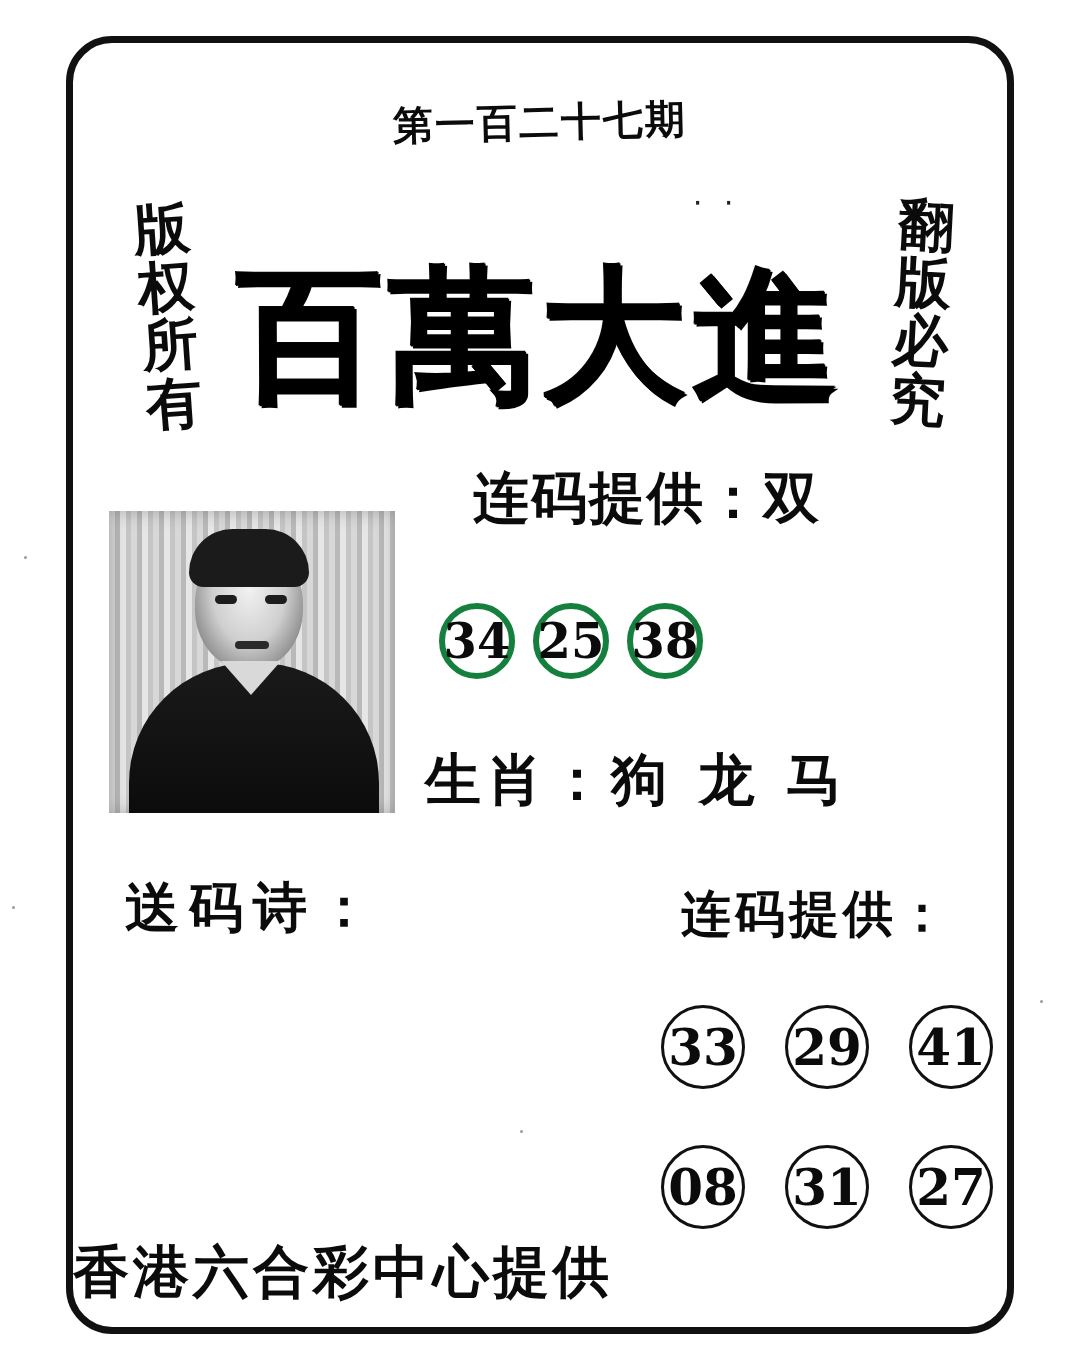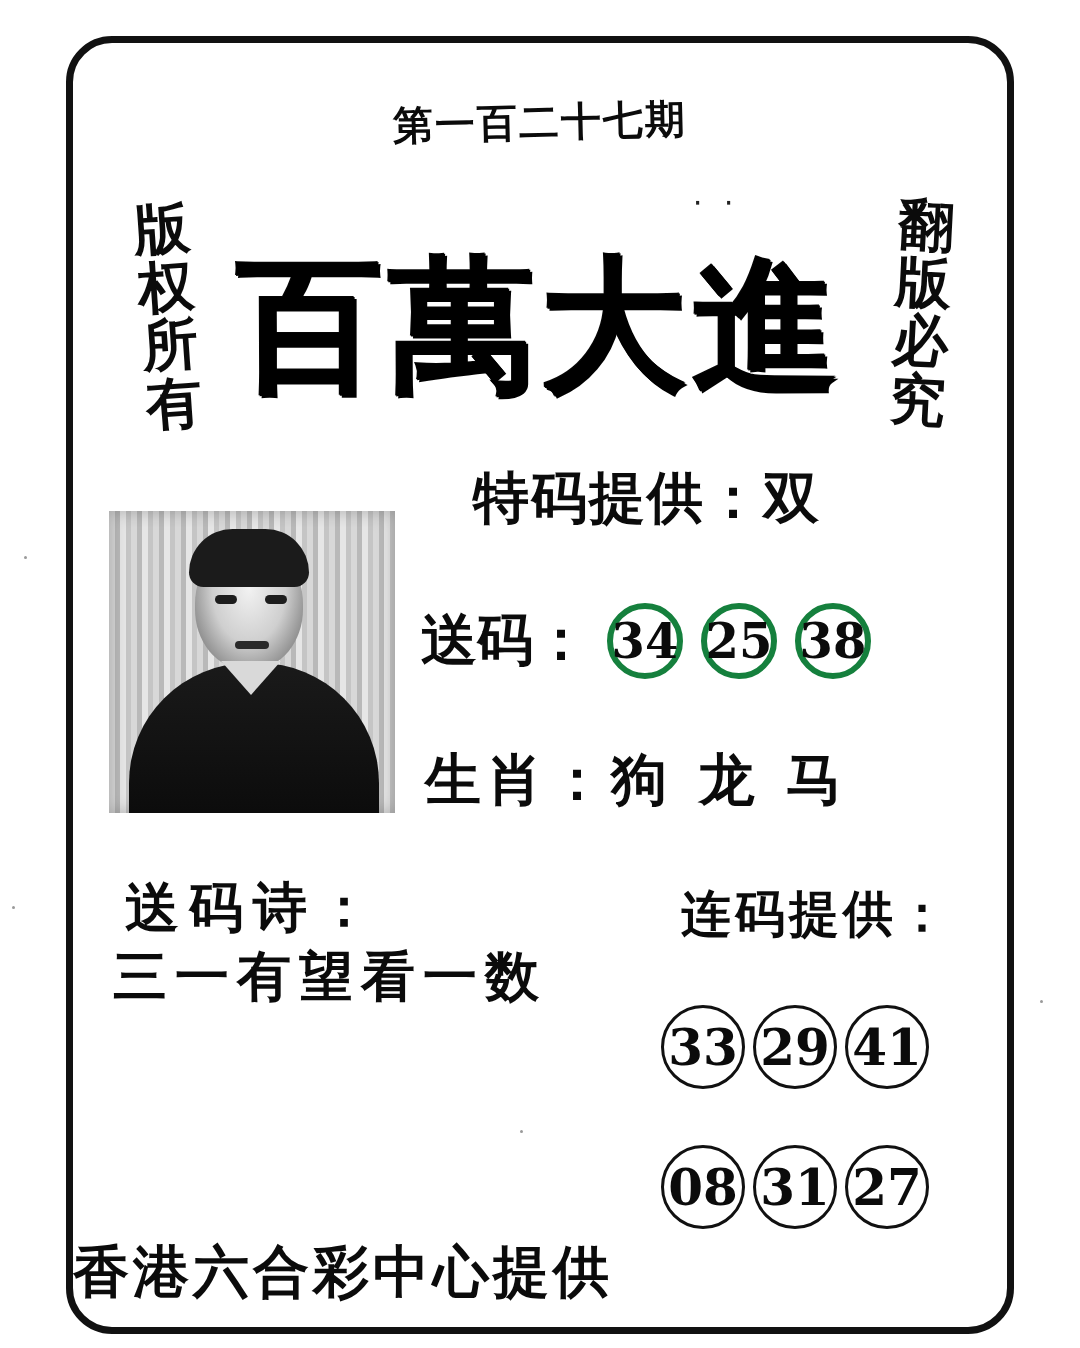--- a/index.html
+++ b/index.html
@@ -54,21 +54,21 @@
     transform: rotate(-4deg);
   }
   .side-right {
     right: 42px;
     top: 152px;
     transform: rotate(3deg);
   }
   .main-title {
     position: absolute;
     left: 0;
-    top: 186px;
+    top: 196px;
     width: 100%;
     text-align: center;
     font-family: "DejaVu Serif", serif;
     font-size: 146px;
     font-weight: bold;
     letter-spacing: 6px;
     color: #000;
     text-shadow: 2px 2px 0 #000, -1px -1px 0 #050505;
   }
   .dots {
@@ -203,21 +203,21 @@
   .lian-title {
     position: absolute;
     left: 608px;
     top: 838px;
     font-size: 50px;
     letter-spacing: 4px;
   }
   .lian-row {
     position: absolute;
     display: flex;
-    gap: 8px;
+    gap: 40px;
   }
   .lian-row-1 { left: 588px; top: 962px; }
   .lian-row-2 { left: 588px; top: 1102px; }
   .lian-ball {
     display: inline-flex;
     align-items: center;
     justify-content: center;
     width: 84px;
     height: 84px;
     border: 3px solid #111;
@@ -261,34 +261,32 @@
   <div class="photo">
     <div class="body"></div>
     <div class="head"></div>
     <div class="hair"></div>
     <div class="eye-l"></div>
     <div class="eye-r"></div>
     <div class="mouth"></div>
     <div class="collar"></div>
   </div>
 
-  <div class="row-special cn">特码提供：双</div>
+  <div class="row-special cn">连码提供：双</div>
 
   <div class="row-send cn">
-    <span>送码：</span>
     <span class="ball">34</span>
     <span class="ball">25</span>
     <span class="ball">38</span>
   </div>
 
   <div class="row-zodiac cn">生肖：狗 龙 马</div>
 
   <div class="poem cn">
     <div class="head-line">送码诗：</div>
-    <div>三一有望看一数</div>
   </div>
 
   <div class="lian-title cn">连码提供：</div>
 
   <div class="lian-row lian-row-1">
     <span class="lian-ball">33</span>
     <span class="lian-ball">29</span>
     <span class="lian-ball">41</span>
   </div>
 

